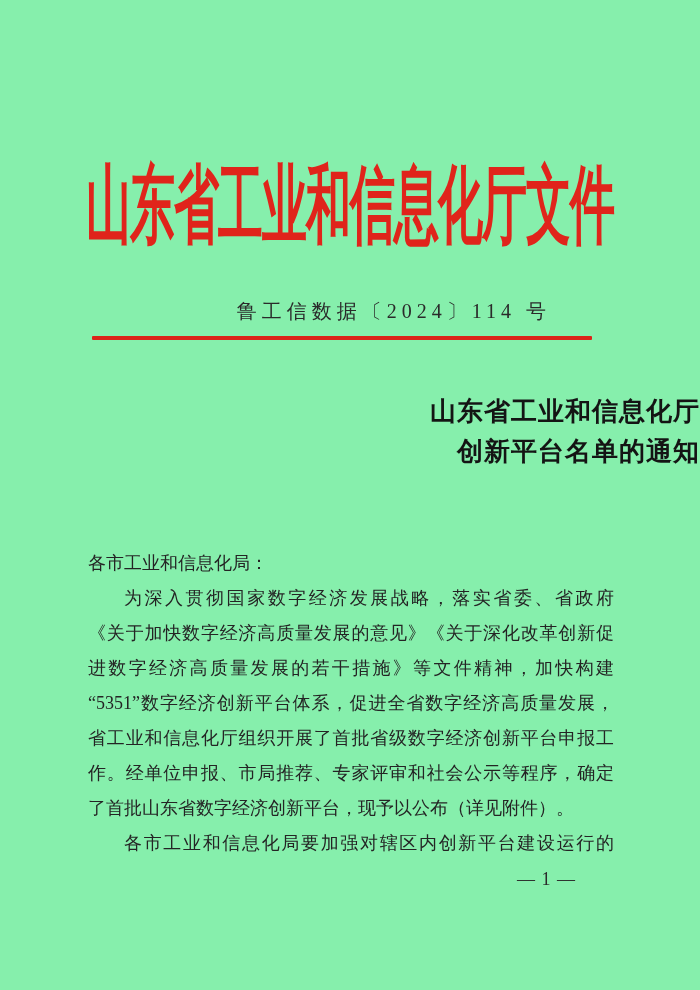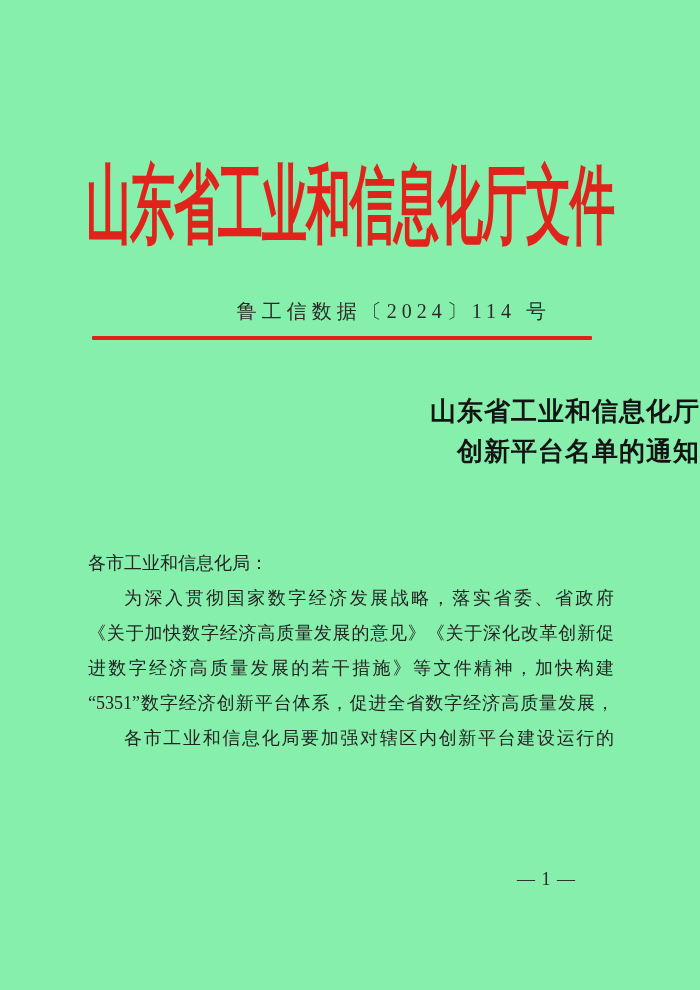--- a/index.html
+++ b/index.html
@@ -98,18 +98,21 @@
     <div>山东省工业和信息化厅</div>
     <div>创新平台名单的通知</div>
   </div>
 
   <div class="body-block">
     <div class="body-line">各市工业和信息化局：</div>
     <div class="body-line indent fill">为深入贯彻国家数字经济发展战略，落实省委、省政府</div>
     <div class="body-line fill">《关于加快数字经济高质量发展的意见》《关于深化改革创新促</div>
     <div class="body-line fill">进数字经济高质量发展的若干措施》等文件精神，加快构建</div>
     <div class="body-line fill">“5351”数字经济创新平台体系，促进全省数字经济高质量发展，</div>
+    <div class="body-line fill">省工业和信息化厅组织开展了首批省级数字经济创新平台申报工</div>
+    <div class="body-line fill">作。经单位申报、市局推荐、专家评审和社会公示等程序，确定</div>
+    <div class="body-line">了首批山东省数字经济创新平台，现予以公布（详见附件）。</div>
     <div class="body-line indent fill">各市工业和信息化局要加强对辖区内创新平台建设运行的</div>
   </div>
 
   <div class="page-number">— 1 —</div>
 
 </div>
 
 </body></html>

